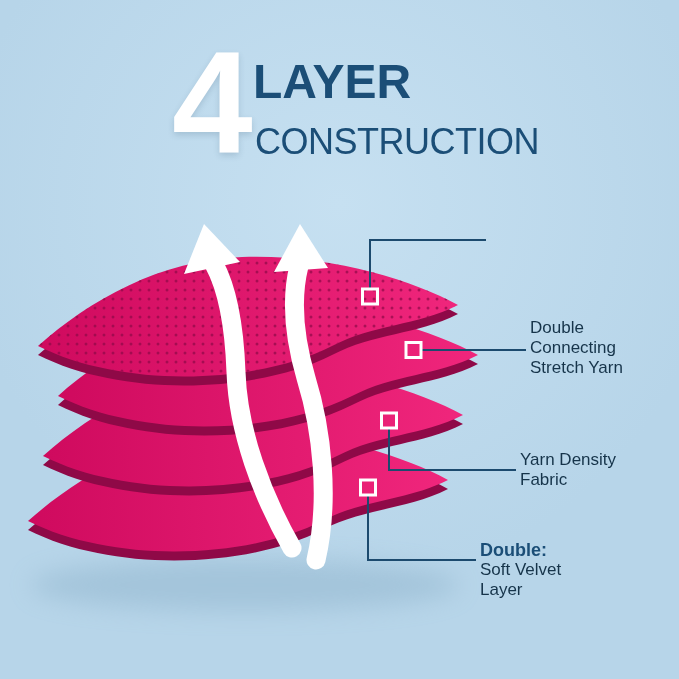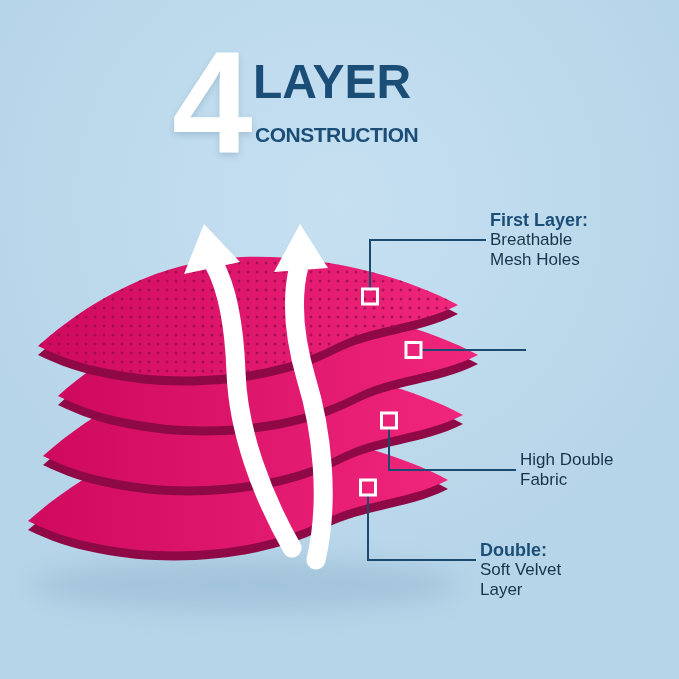--- a/index.html
+++ b/index.html
@@ -25,21 +25,21 @@
     font-size:145px;line-height:1;font-weight:bold;
     color:#ffffff;text-shadow:0 3px 6px rgba(40,70,100,.18);
   }
   .title-word{
     position:absolute;left:253px;top:58px;
     font-size:48px;line-height:1;font-weight:bold;letter-spacing:0px;
     color:var(--navy,#1b4e77);
   }
   .title-sub{
     position:absolute;left:255px;top:124px;
-    font-size:21px;line-height:1;font-weight:bold;letter-spacing:-0.5px;
+    font-size:36px;line-height:1;font-weight:normal;letter-spacing:-0.5px;
     color:var(--navy,#1b4e77);
   }
   .label{position:absolute;}
   .label-heading{
     font-size:18px;font-weight:bold;line-height:20px;
     color:var(--navy,#1b4e77);
   }
   .label-body{
     font-size:17px;line-height:20px;white-space:pre-line;
     color:var(--text,#16344a);
@@ -108,31 +108,29 @@
 
       <polyline class="connector" points="368,495 368,560 476,560"></polyline>
       <rect class="marker" x="360.5" y="480" width="15" height="15"></rect>
     </g>
   </svg>
 
   <div class="title-number">4</div>
   <div class="title-word">LAYER</div>
   <div class="title-sub">CONSTRUCTION</div>
 
-  <div class="label" style="left:490px;top:210px">
-    <div class="label-heading">First Layer:</div>
-    <div class="label-body">Breathable
-Mesh Holes</div>
-  </div>
 
   <div class="label" style="left:530px;top:318px">
+    <div class="label-body">Double
+Connecting
+Stretch Yarn</div>
   </div>
 
   <div class="label" style="left:520px;top:450px">
-    <div class="label-body">High Double
+    <div class="label-body">Yarn Density
 Fabric</div>
   </div>
 
   <div class="label" style="left:480px;top:540px">
     <div class="label-heading">Double:</div>
     <div class="label-body">Soft Velvet
 Layer</div>
   </div>
 
 </div>

